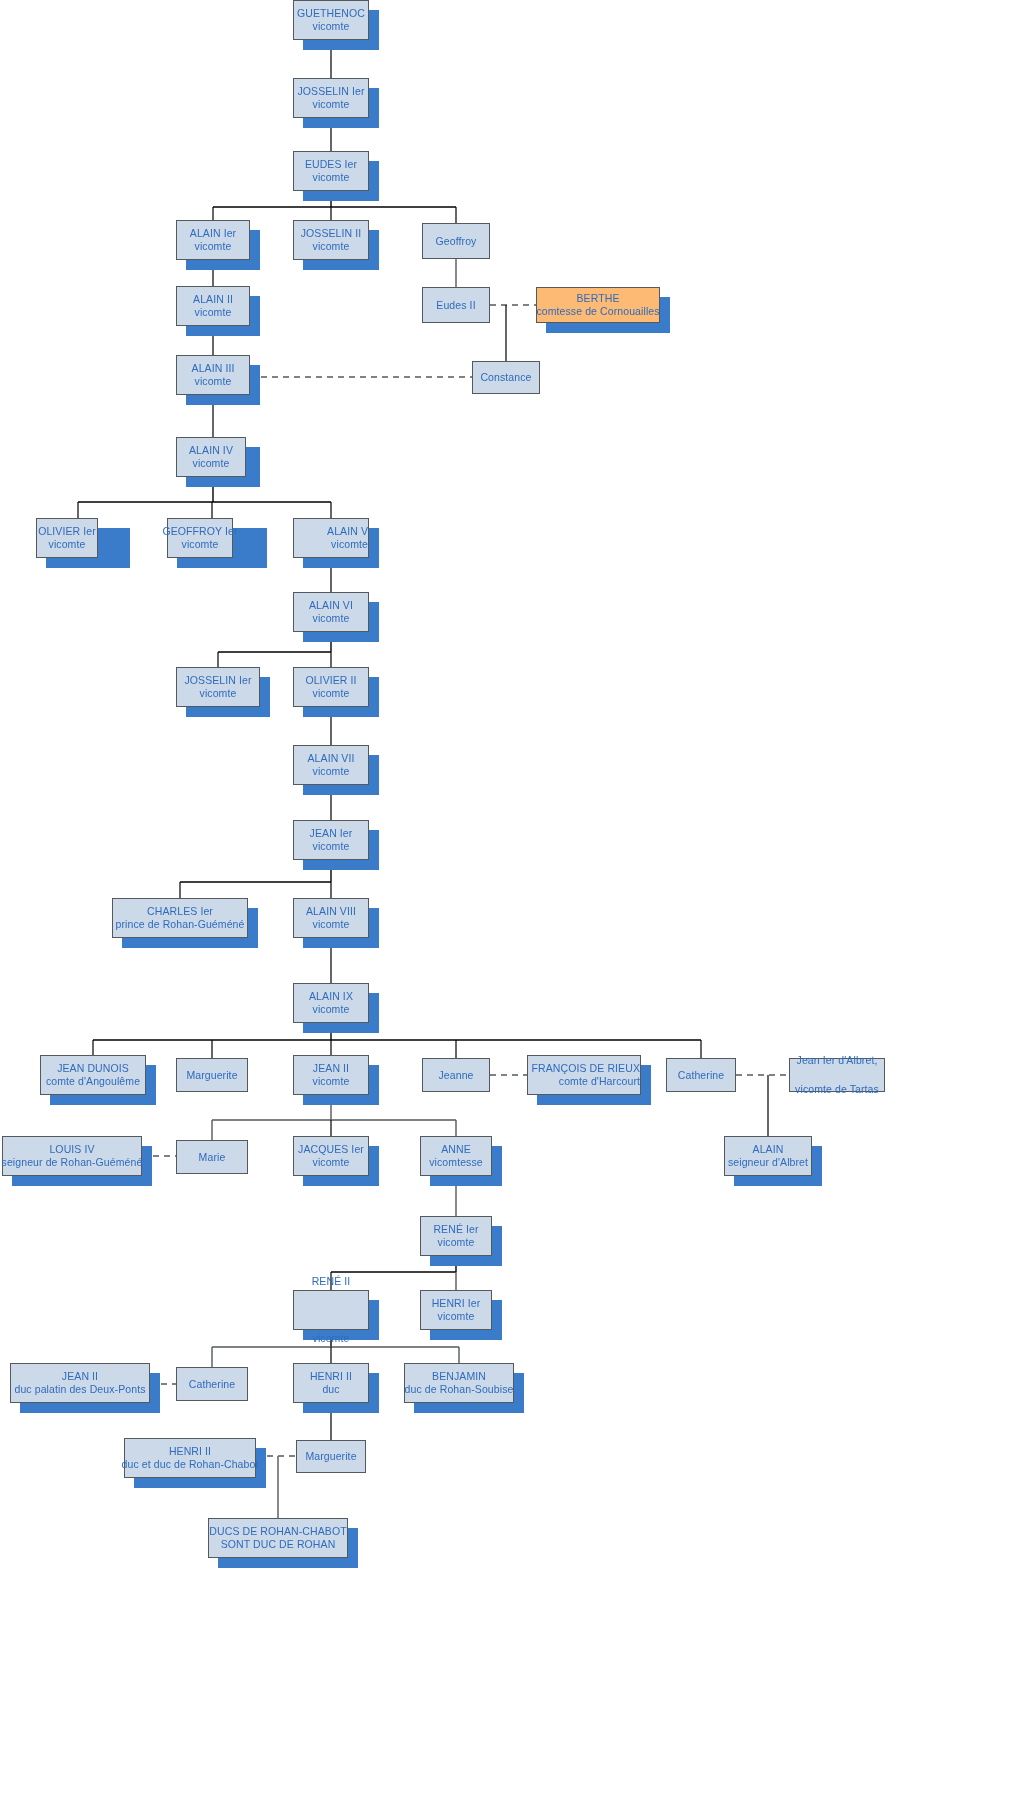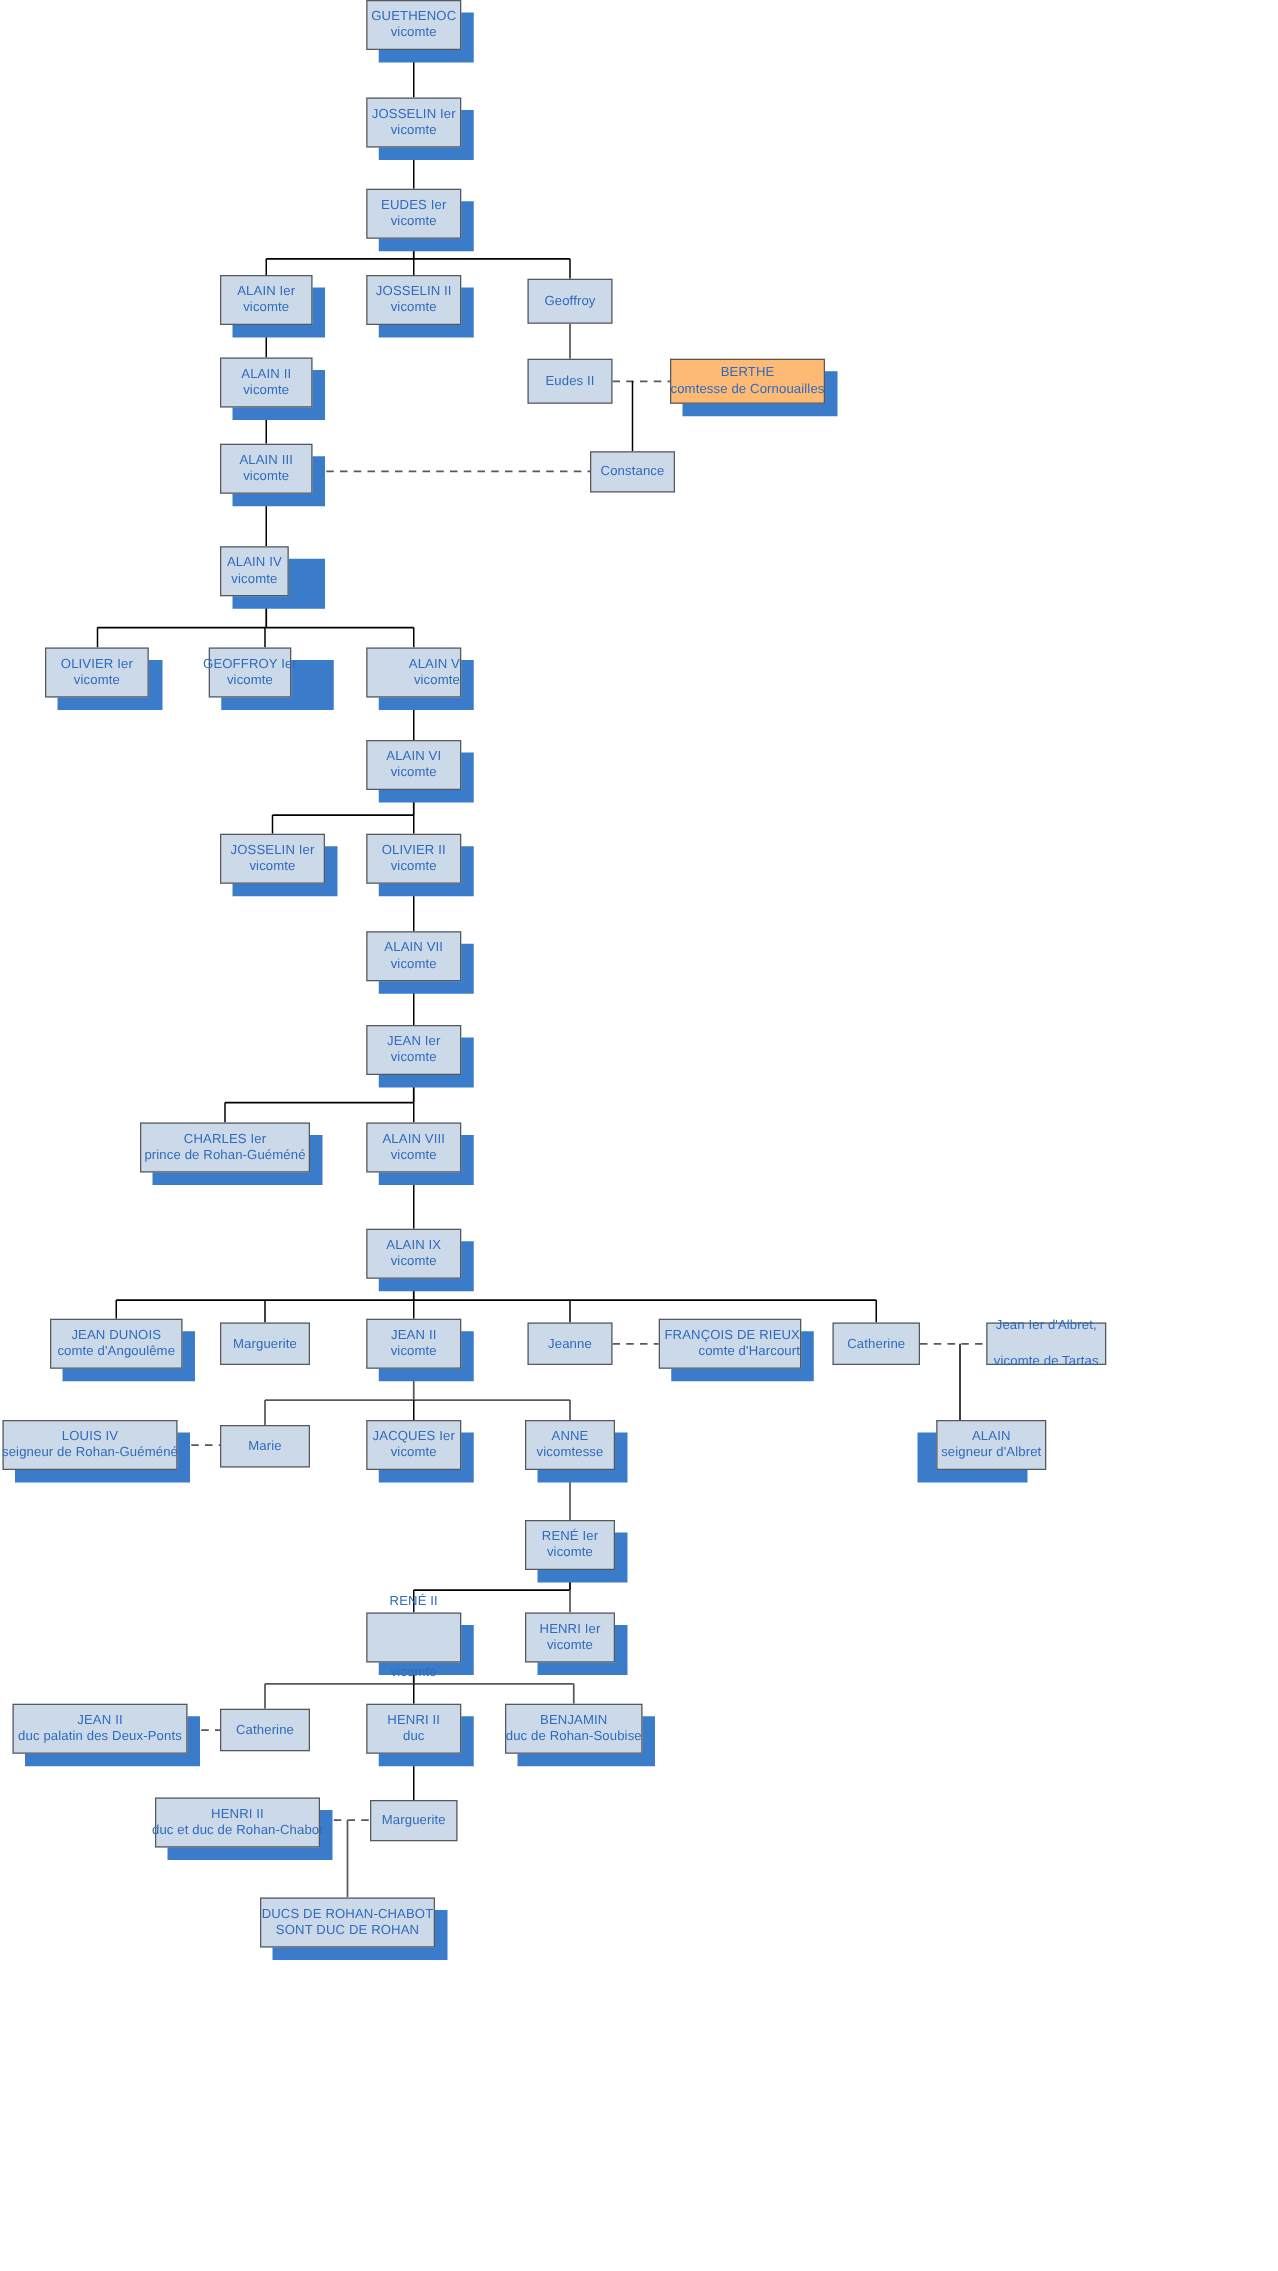--- a/index.html
+++ b/index.html
@@ -191,25 +191,25 @@
         <span class="l1">BERTHE</span>
         <span class="l2">comtesse de Cornouailles</span>
       </div>
       <div class="node" style="left: 176px; top: 355px; width: 74px; height: 40px; background: rgb(204, 217, 232); border-color: rgb(85, 89, 92); color: rgb(47, 107, 189);">
         <span class="l1">ALAIN III</span>
         <span class="l2">vicomte</span>
       </div>
       <div class="node" style="left: 472px; top: 361px; width: 68px; height: 33px; background: rgb(204, 217, 232); border-color: rgb(85, 89, 92); color: rgb(47, 107, 189);">
         <span class="l1">Constance</span>
       </div>
-      <div class="node" style="left: 176px; top: 437px; width: 55px; height: 40px; background: rgb(204, 217, 232); border-color: rgb(85, 89, 92); color: rgb(47, 107, 189);">
+      <div class="node" style="left: 176px; top: 437px; width: 70px; height: 40px; background: rgb(204, 217, 232); border-color: rgb(85, 89, 92); color: rgb(47, 107, 189);">
         <span class="l1">ALAIN IV</span>
         <span class="l2">vicomte</span>
       </div>
-      <div class="node" style="left: 36px; top: 518px; width: 83px; height: 40px; background: rgb(204, 217, 232); border-color: rgb(85, 89, 92); color: rgb(47, 107, 189);">
+      <div class="node" style="left: 36px; top: 518px; width: 62px; height: 40px; background: rgb(204, 217, 232); border-color: rgb(85, 89, 92); color: rgb(47, 107, 189);">
         <span class="l1">OLIVIER Ier</span>
         <span class="l2">vicomte</span>
       </div>
       <div class="node" style="left: 167px; top: 518px; width: 66px; height: 40px; background: rgb(204, 217, 232); border-color: rgb(85, 89, 92); color: rgb(47, 107, 189); text-align: right;">
         <span class="l1">GEOFFROY Ier</span>
         <span class="l2">vicomte</span>
       </div>
       <div class="node" style="left: 293px; top: 518px; width: 76px; height: 40px; background: rgb(204, 217, 232); border-color: rgb(85, 89, 92); color: rgb(47, 107, 189); align-items: flex-end;">
         <span class="l1">ALAIN V</span>
         <span class="l2">vicomte</span>
@@ -279,21 +279,21 @@
         <span class="l1">Marie</span>
       </div>
       <div class="node" style="left: 293px; top: 1136px; width: 76px; height: 40px; background: rgb(204, 217, 232); border-color: rgb(85, 89, 92); color: rgb(47, 107, 189);">
         <span class="l1">JACQUES Ier</span>
         <span class="l2">vicomte</span>
       </div>
       <div class="node" style="left: 420px; top: 1136px; width: 72px; height: 40px; background: rgb(204, 217, 232); border-color: rgb(85, 89, 92); color: rgb(47, 107, 189);">
         <span class="l1">ANNE</span>
         <span class="l2">vicomtesse</span>
       </div>
-      <div class="node" style="left: 724px; top: 1136px; width: 88px; height: 40px; background: rgb(204, 217, 232); border-color: rgb(85, 89, 92); color: rgb(47, 107, 189); margin-left: 25px;">
+      <div class="node" style="left: 724px; top: 1136px; width: 88px; height: 40px; background: rgb(204, 217, 232); border-color: rgb(85, 89, 92); color: rgb(47, 107, 189);">
         <span class="l1">ALAIN</span>
         <span class="l2">seigneur d'Albret</span>
       </div>
       <div class="node" style="left: 420px; top: 1216px; width: 72px; height: 40px; background: rgb(204, 217, 232); border-color: rgb(85, 89, 92); color: rgb(47, 107, 189);">
         <span class="l1">RENÉ Ier</span>
         <span class="l2">vicomte</span>
       </div>
       <div class="node" style="left: 293px; top: 1290px; width: 76px; height: 40px; background: rgb(204, 217, 232); border-color: rgb(85, 89, 92); color: rgb(47, 107, 189); gap: 44px;">
         <span class="l1">RENÉ II</span>
         <span class="l2">vicomte</span>

